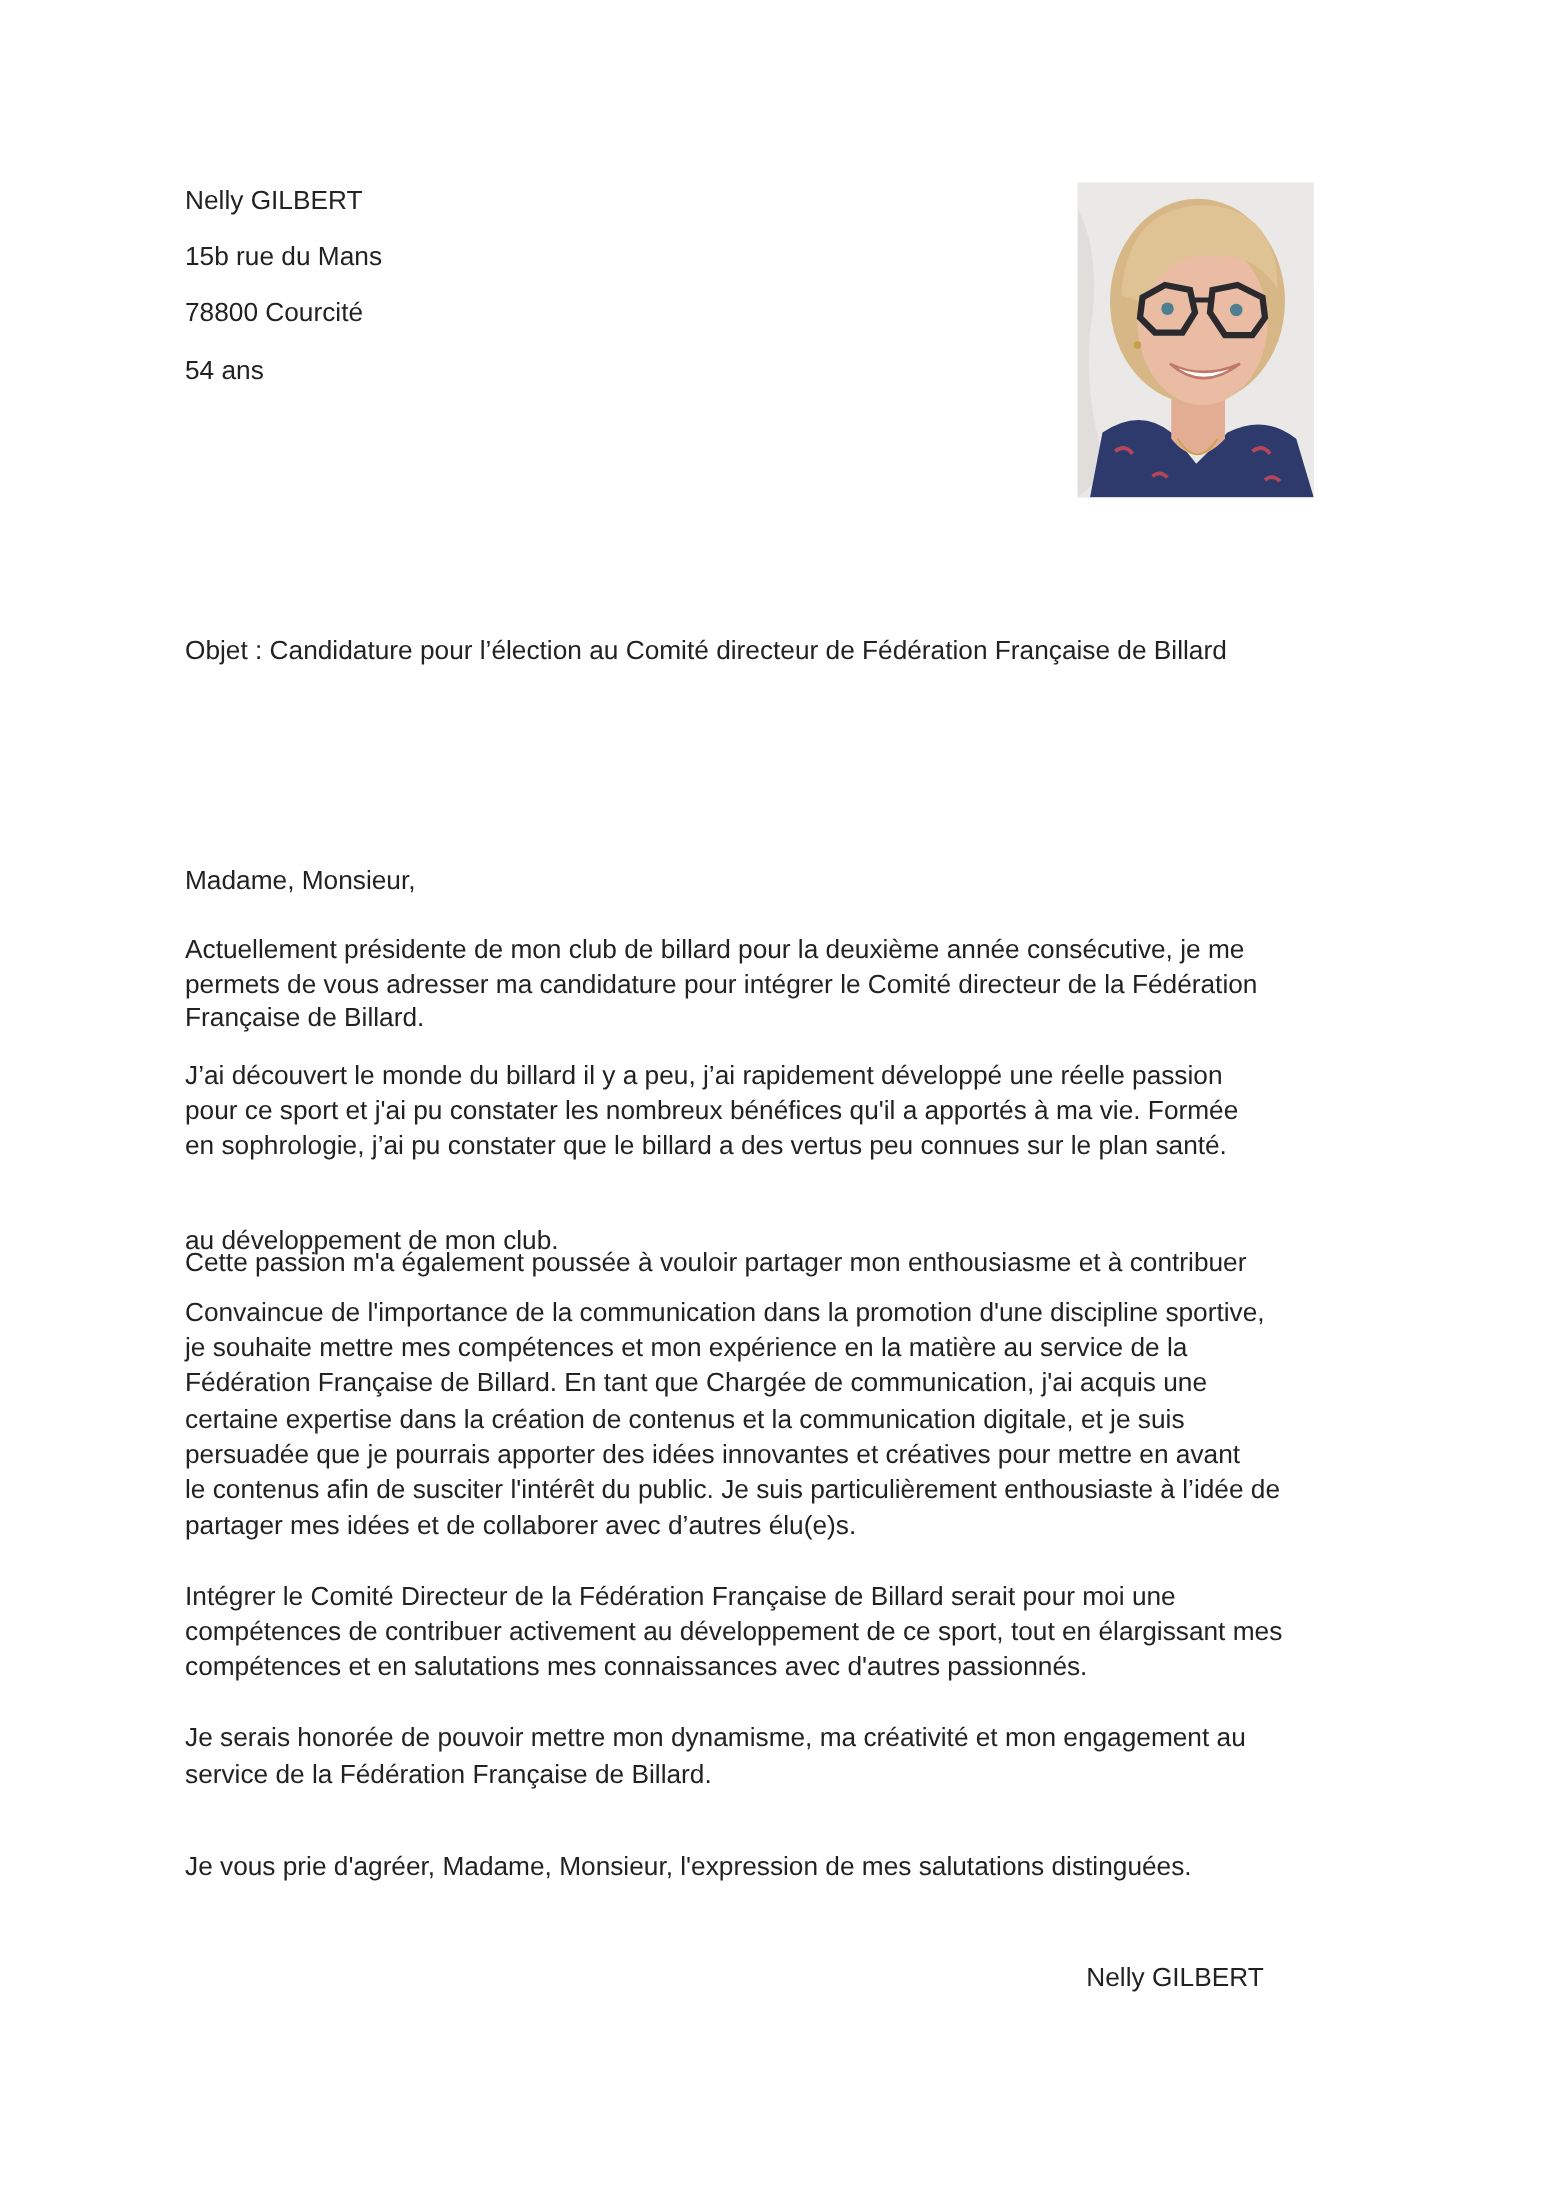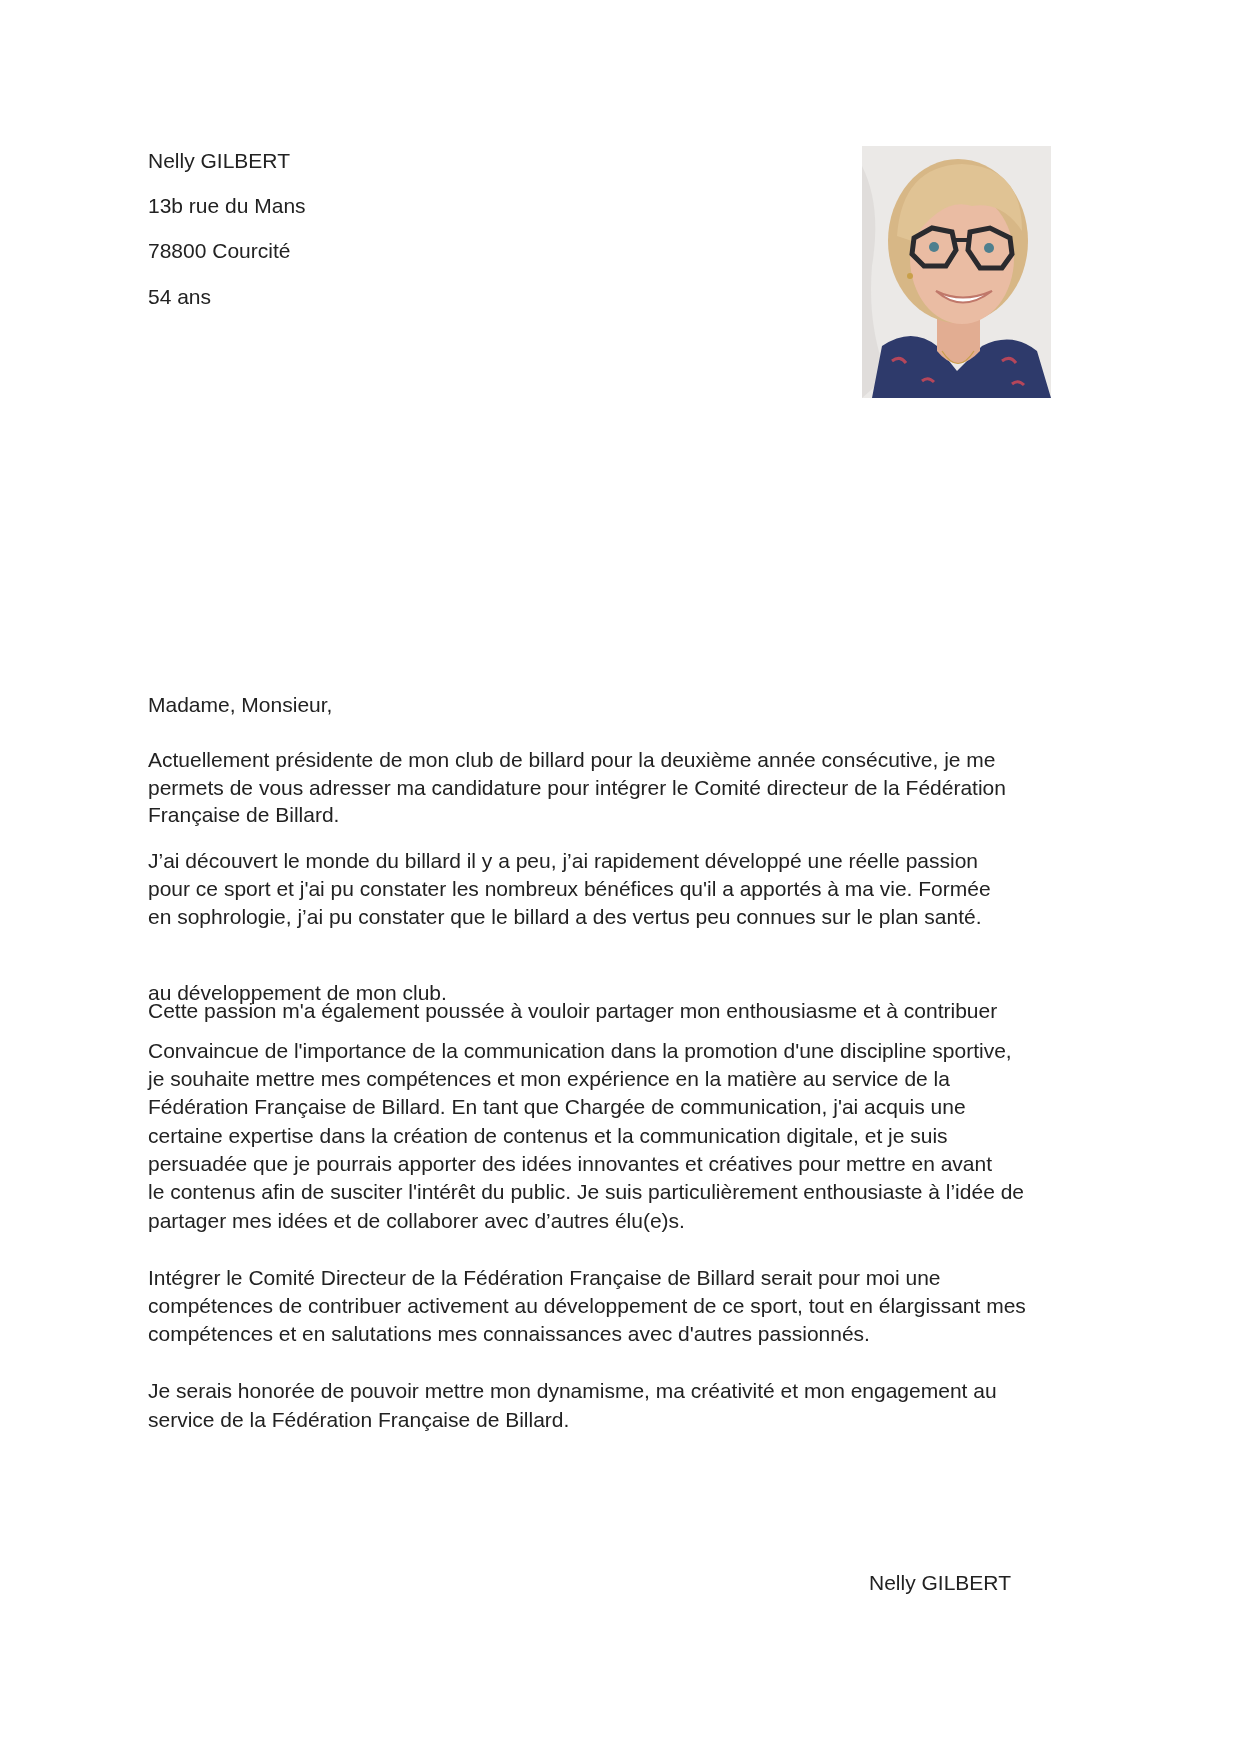--- a/index.html
+++ b/index.html
@@ -24,21 +24,21 @@
   .photo svg { display: block; width: 100%; height: 100%; }
   .signature { left: 869px; }
 </style>
 </head>
 <body>
 
 <div class="page">
 
   <div>
     <p class="line" style="top:147px">Nelly GILBERT</p>
-    <p class="line" style="top:192px">13b rue du Mans</p>
+    <p class="line" style="top:192px">15b rue du Mans</p>
     <p class="line" style="top:237px">78800 Courcité</p>
     <p class="line" style="top:283px">54 ans</p>
   </div>
 
   <div class="photo">
     <svg viewBox="0 0 189 252" xmlns="http://www.w3.org/2000/svg">
       <rect width="189" height="252" fill="#ebe9e7"></rect>
       <path d="M0 20 Q20 60 10 120 Q5 180 25 230 L0 252 Z" fill="#d8d6d3" opacity="0.6"></path>
 
       <path d="M10 252 L20 200 Q50 180 75 200 L95 225 L120 200 Q150 185 175 205 L189 252 Z" fill="#2e3a6b"></path>
@@ -57,20 +57,21 @@
       <path d="M108 86 L128 82 L148 92 L150 108 L140 122 L118 122 L106 104 Z" fill="none" stroke="#2a2a2e" stroke-width="5"></path>
       <path d="M94 94 L108 94" stroke="#2a2a2e" stroke-width="4"></path>
       <circle cx="72" cy="101" r="5" fill="#4e7f8e"></circle>
       <circle cx="127" cy="102" r="5" fill="#4e7f8e"></circle>
 
       <path d="M74 145 Q100 168 130 145 Q100 158 74 145 Z" fill="#ffffff" stroke="#c0786a" stroke-width="2"></path>
       <circle cx="48" cy="130" r="3" fill="#c9a04a"></circle>
     </svg>
   </div>
 
+  <p class="line" style="top:507px">Objet : Candidature pour l’élection au Comité directeur de Fédération Française de Billard</p>
 
   <p class="line" style="top:691px">Madame, Monsieur,</p>
 
   <div>
     <p class="line" style="top:746px">Actuellement présidente de mon club de billard pour la deuxième année consécutive, je me</p>
     <p class="line" style="top:774px">permets de vous adresser ma candidature pour intégrer le Comité directeur de la Fédération</p>
     <p class="line" style="top:801px">Française de Billard.</p>
   </div>
 
   <div>
@@ -98,16 +99,17 @@
     <p class="line" style="top:1264px">Intégrer le Comité Directeur de la Fédération Française de Billard serait pour moi une</p>
     <p class="line" style="top:1292px">compétences de contribuer activement au développement de ce sport, tout en élargissant mes</p>
     <p class="line" style="top:1320px">compétences et en salutations mes connaissances avec d'autres passionnés.</p>
   </div>
 
   <div>
     <p class="line" style="top:1377px">Je serais honorée de pouvoir mettre mon dynamisme, ma créativité et mon engagement au</p>
     <p class="line" style="top:1406px">service de la Fédération Française de Billard.</p>
   </div>
 
+  <p class="line" style="top:1480px">Je vous prie d'agréer, Madame, Monsieur, l'expression de mes salutations distinguées.</p>
 
   <p class="line signature" style="top:1569px">Nelly GILBERT</p>
 
 </div>
 
 </body></html>

